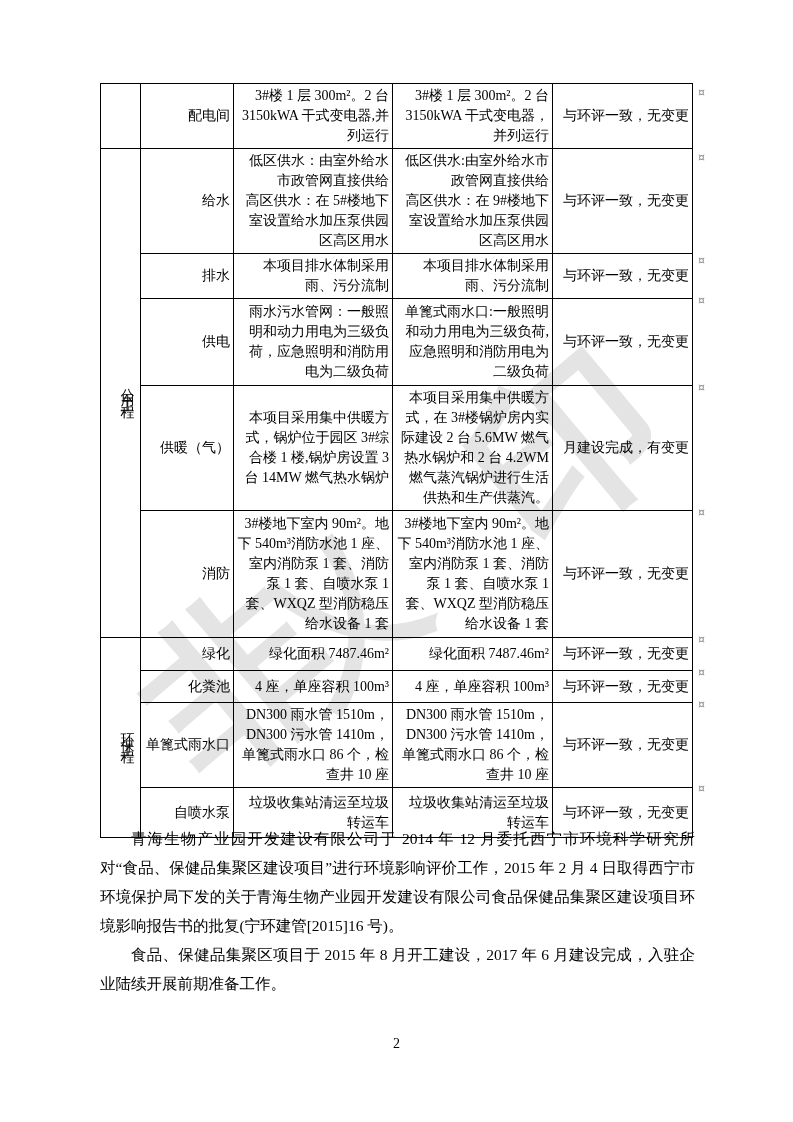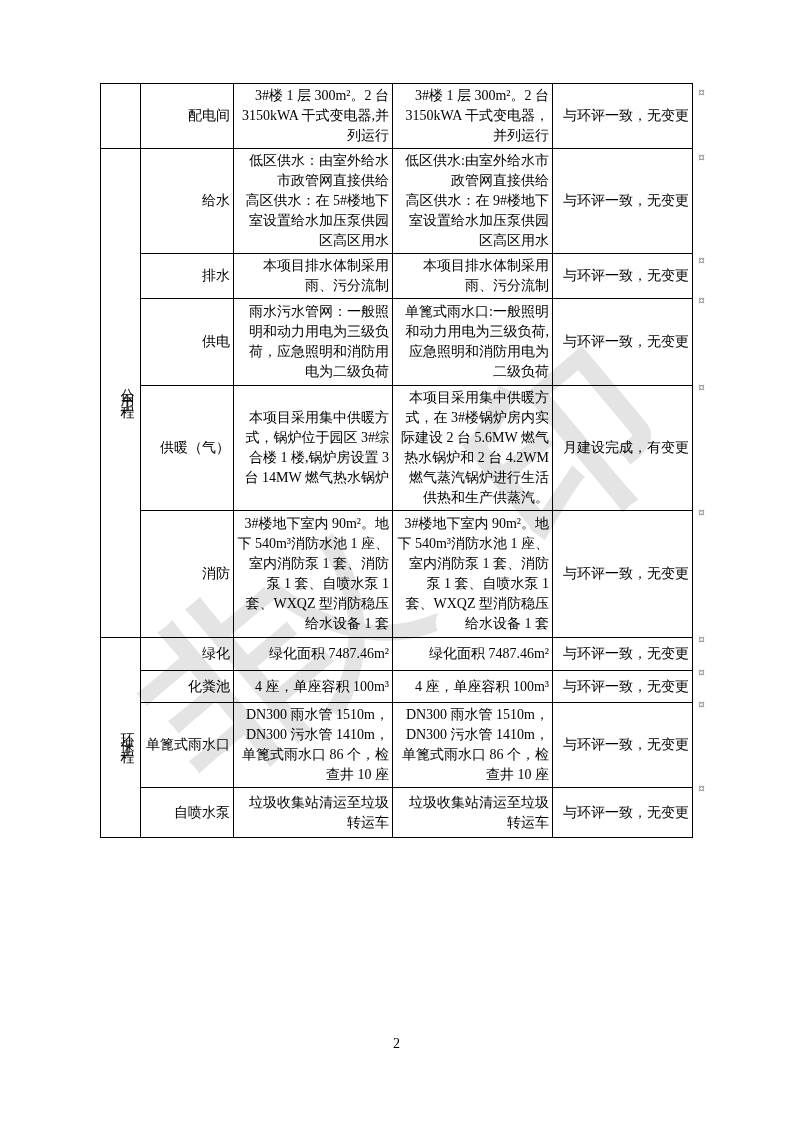--- a/index.html
+++ b/index.html
@@ -156,15 +156,17 @@
 <span class="row-mark" style="top:254px">¤</span>
 <span class="row-mark" style="top:294px">¤</span>
 <span class="row-mark" style="top:381px">¤</span>
 <span class="row-mark" style="top:506px">¤</span>
 <span class="row-mark" style="top:633px">¤</span>
 <span class="row-mark" style="top:666px">¤</span>
 <span class="row-mark" style="top:698px">¤</span>
 <span class="row-mark" style="top:782px">¤</span>
 
 <div class="section">
+  <p>青海生物产业园开发建设有限公司于 2014 年 12 月委托西宁市环境科学研究所对“食品、保健品集聚区建设项目”进行环境影响评价工作，2015 年 2 月 4 日取得西宁市环境保护局下发的关于青海生物产业园开发建设有限公司食品保健品集聚区建设项目环境影响报告书的批复(宁环建管[2015]16 号)。</p>
+  <p>食品、保健品集聚区项目于 2015 年 8 月开工建设，2017 年 6 月建设完成，入驻企业陆续开展前期准备工作。</p>
 </div>
 
 <div class="page-number">2</div>
 
 </body></html>

